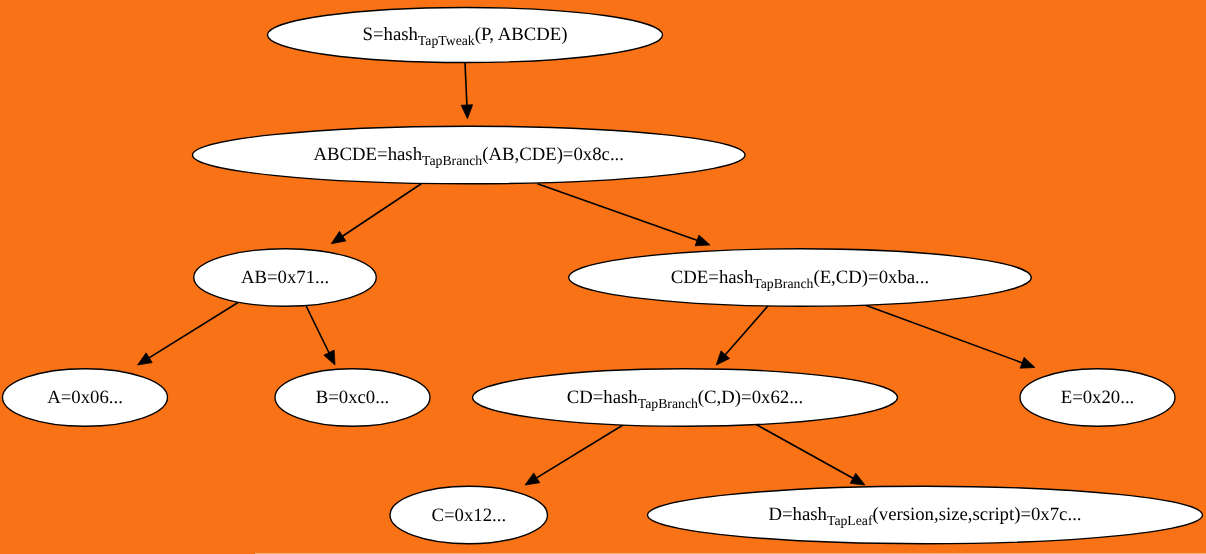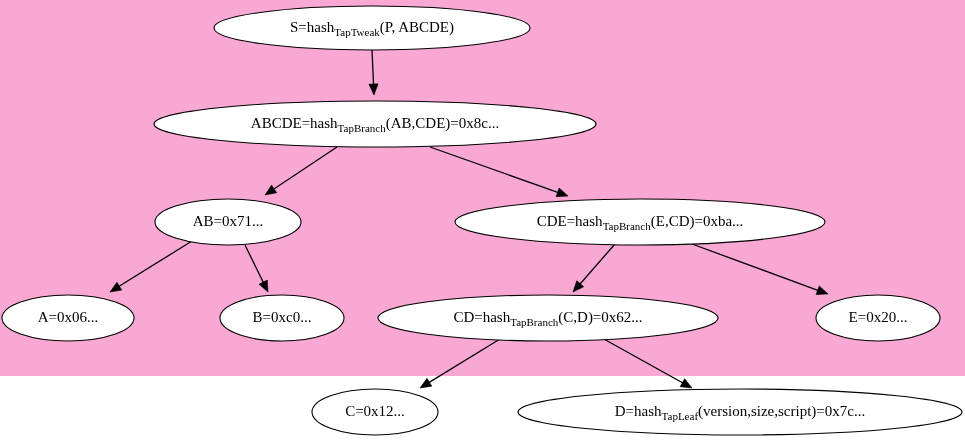--- a/index.html
+++ b/index.html
@@ -9,22 +9,22 @@
   }
   body {
     width: 965px;
     height: 443px;
     font-family: "Liberation Serif", "DejaVu Serif", serif;
     overflow: hidden;
   }
   #graph-root {
     position: relative;
     width: 965px;
-    height: 376px;
-    background: #f9a8d4;
+    height: 443px;
+    background: #f97316;
     text-align: right;
   }
   svg#tree-svg {
     display: block;
     width: 965px;
     height: 443px;
   }
   .node-ellipse {
     fill: #ffffff;
     stroke: #000000;

